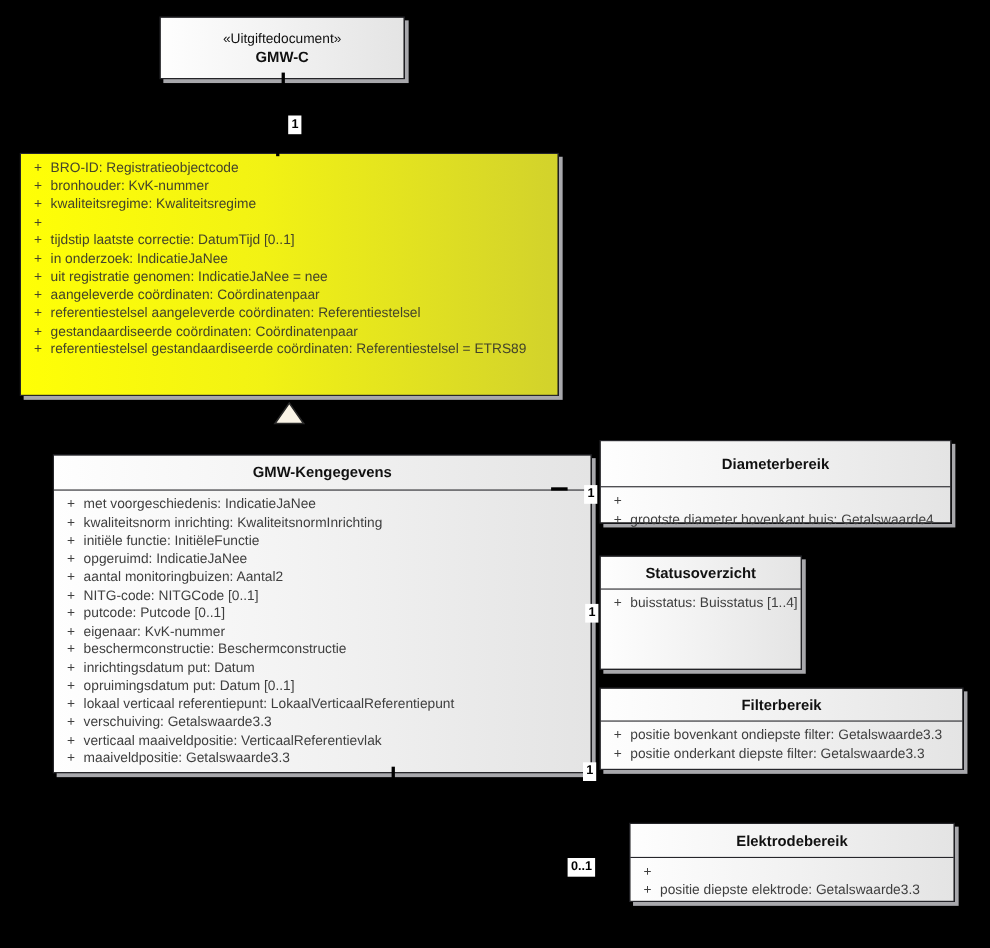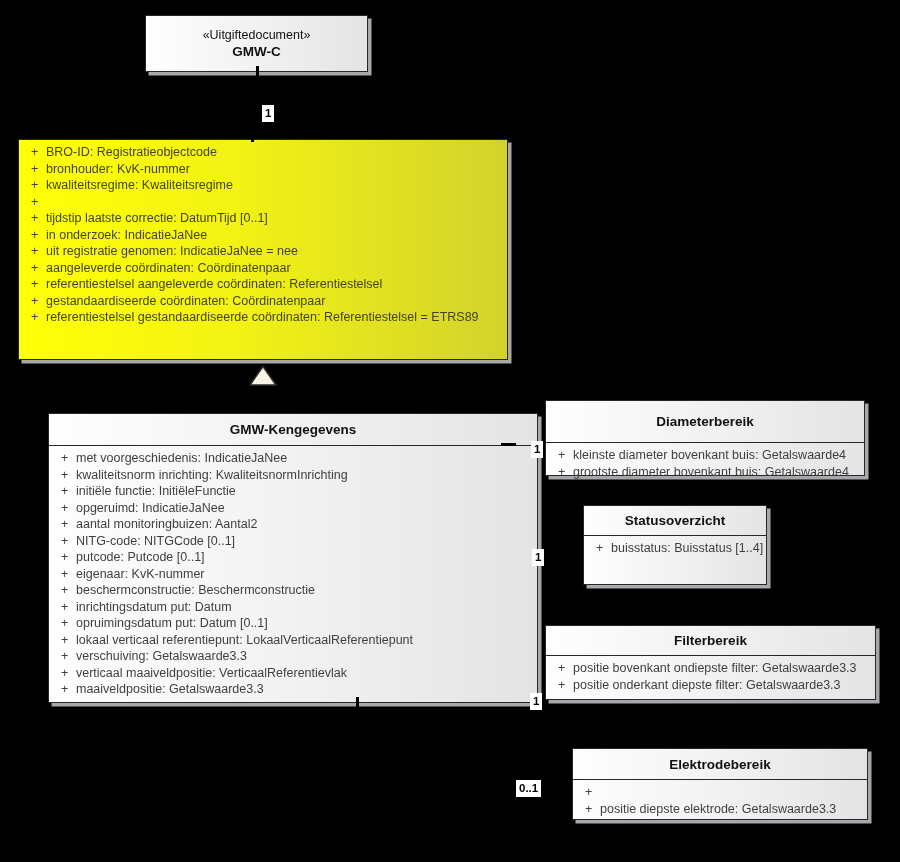--- a/index.html
+++ b/index.html
@@ -225,32 +225,31 @@
       </div>
   </div>
 
   <div class="mult" style="left:531px;top:441px;">1</div>
   <div class="cls" style="left:545px;top:400px;width:320px;height:76px;">
     <div class="title" style="height:42px;">Diameterbereik</div>
     <div class="attrs">
 
         <div class="row">
           <span class="vis">+</span>
-          <span class="txt">kleinste diameter bovenkant buis: Getalswaarde4</span>
         </div>
 
         <div class="row">
           <span class="vis">+</span>
           <span class="txt">grootste diameter bovenkant buis: Getalswaarde4</span>
         </div>
       </div>
   </div>
 
   <div class="mult" style="left:532px;top:549px;">1</div>
-  <div class="cls" style="left:545px;top:505px;width:184px;height:80px;margin-left:38px;">
+  <div class="cls" style="left:545px;top:505px;width:184px;height:104px;">
     <div class="title" style="height:30px;">Statusoverzicht</div>
     <div class="attrs">
 
         <div class="row">
           <span class="vis">+</span>
           <span class="txt">buisstatus: Buisstatus [1..4]</span>
         </div>
       </div>
   </div>
 

